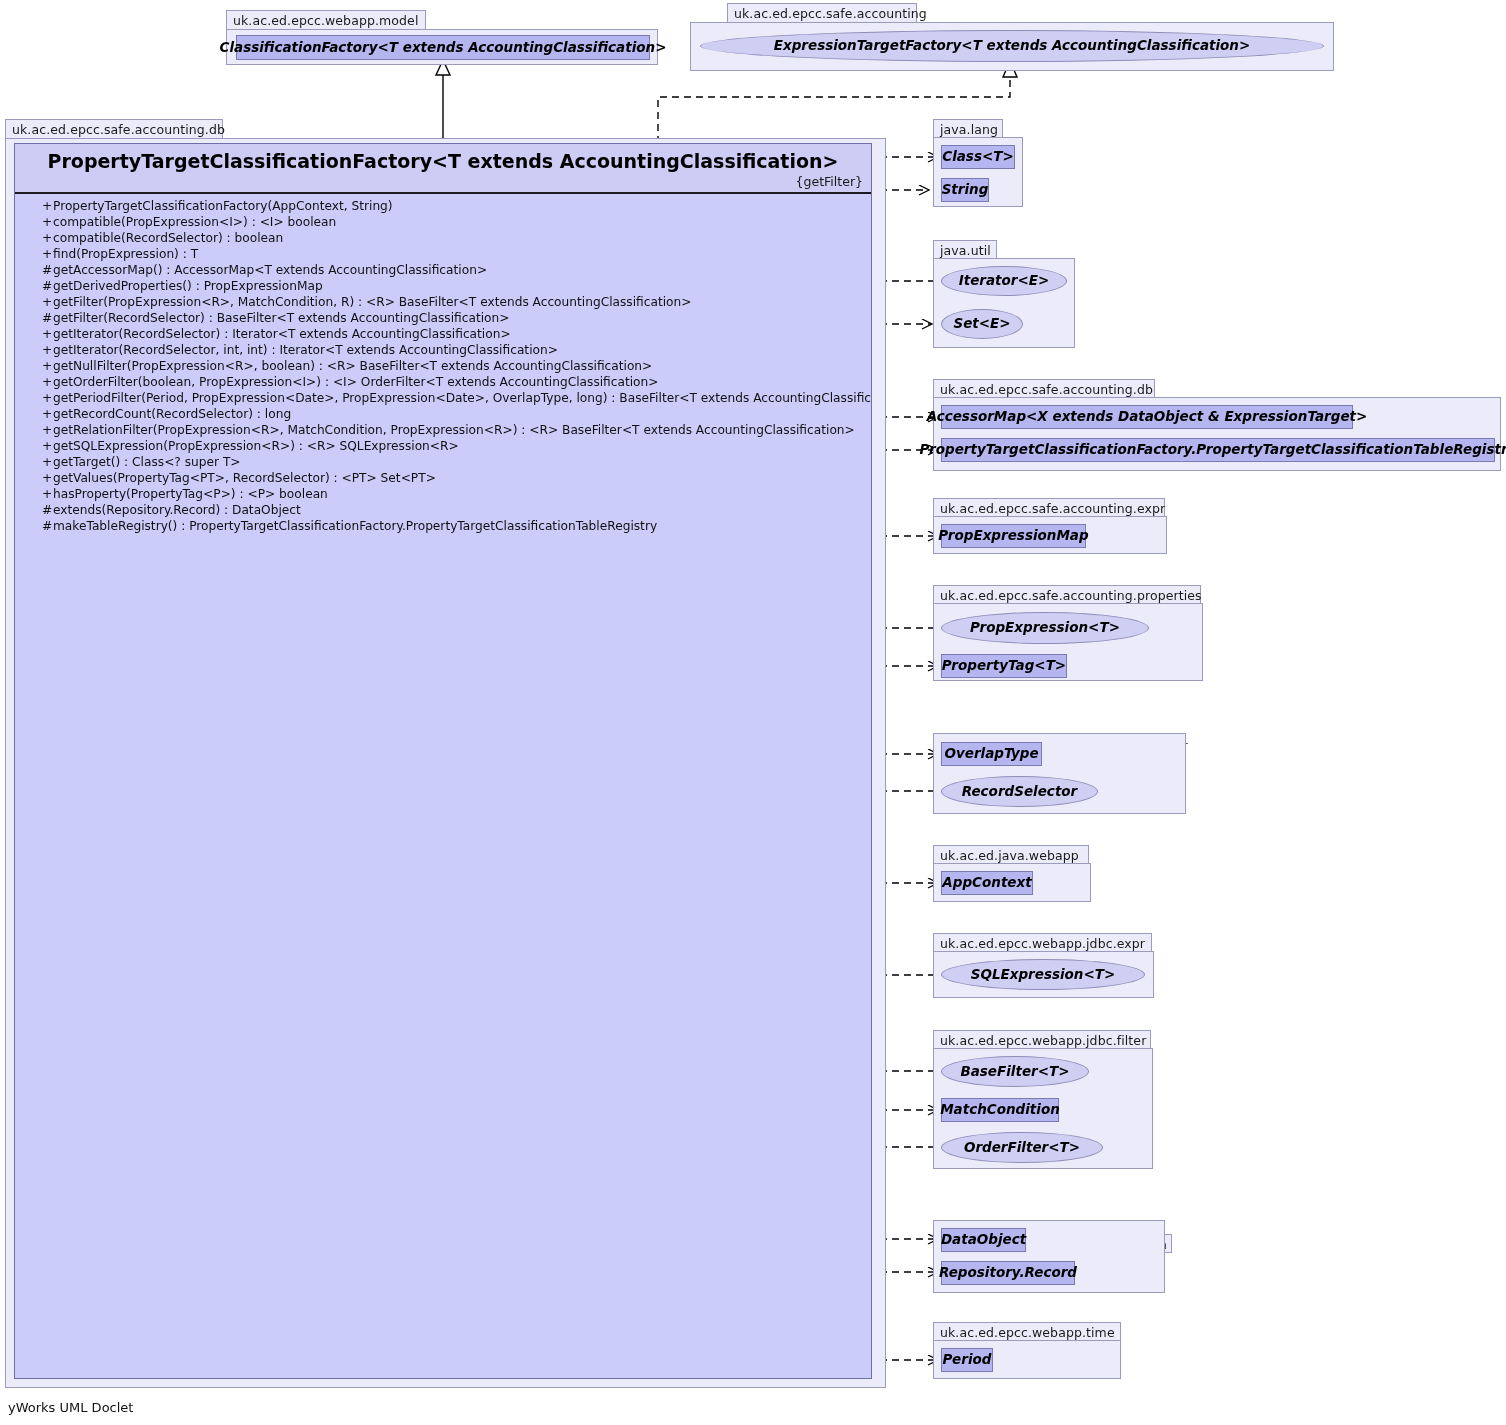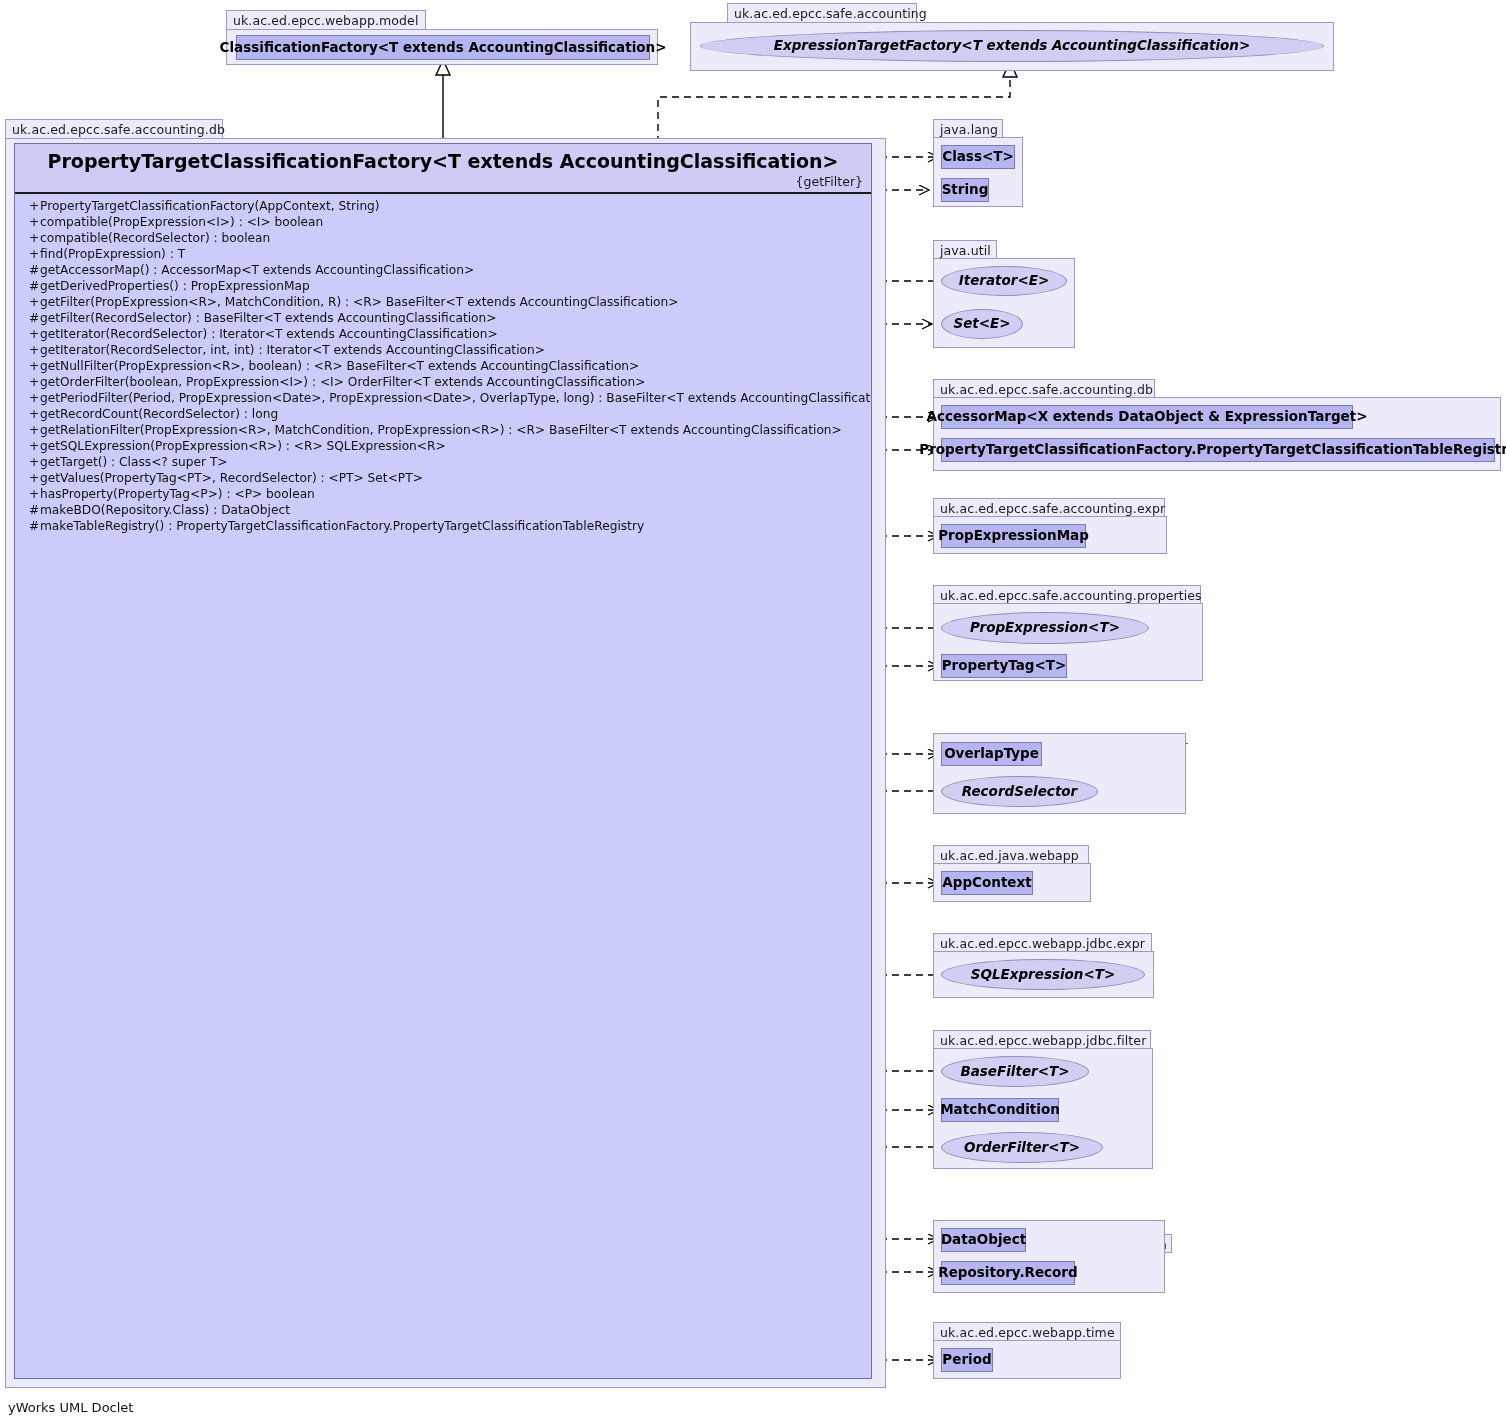--- a/index.html
+++ b/index.html
@@ -46,20 +46,21 @@
     border: 1px solid #7b7bb4;
     color: #000000;
     font-weight: bold;
     font-size: 13.5px;
     line-height: 1;
     display: flex;
     align-items: center;
     justify-content: center;
     white-space: nowrap;
     padding: 0 6px;
+    font-style: italic;
   }
   
   .iface {
     position: absolute;
     box-sizing: border-box;
     background: #cfcff4;
     border: 1px solid #8e8eb8;
     border-radius: 50%;
     color: #000000;
     font-weight: bold;
@@ -99,20 +100,21 @@
   .mainclass-stereo {
     position: absolute;
     right: 8px;
     top: 30px;
     font-size: 12.5px;
     color: #1a1a1a;
   }
   .mainclass-body {
     position: relative;
     padding: 4px 0 0 0;
+    margin-left: 13px;
   }
   .member {
     font-size: 12.2px;
     line-height: 16px;
     color: #111111;
     white-space: nowrap;
     padding-left: 14px;
     height: 16px;
   }
   .member .vis {
@@ -203,21 +205,21 @@
         <div class="member"><span class="vis">+</span><span>getIterator(RecordSelector, int, int) : Iterator&lt;T extends AccountingClassification&gt;</span></div>
         <div class="member"><span class="vis">+</span><span>getNullFilter(PropExpression&lt;R&gt;, boolean) : &lt;R&gt; BaseFilter&lt;T extends AccountingClassification&gt;</span></div>
         <div class="member"><span class="vis">+</span><span>getOrderFilter(boolean, PropExpression&lt;I&gt;) : &lt;I&gt; OrderFilter&lt;T extends AccountingClassification&gt;</span></div>
         <div class="member"><span class="vis">+</span><span>getPeriodFilter(Period, PropExpression&lt;Date&gt;, PropExpression&lt;Date&gt;, OverlapType, long) : BaseFilter&lt;T extends AccountingClassification&gt;</span></div>
         <div class="member"><span class="vis">+</span><span>getRecordCount(RecordSelector) : long</span></div>
         <div class="member"><span class="vis">+</span><span>getRelationFilter(PropExpression&lt;R&gt;, MatchCondition, PropExpression&lt;R&gt;) : &lt;R&gt; BaseFilter&lt;T extends AccountingClassification&gt;</span></div>
         <div class="member"><span class="vis">+</span><span>getSQLExpression(PropExpression&lt;R&gt;) : &lt;R&gt; SQLExpression&lt;R&gt;</span></div>
         <div class="member"><span class="vis">+</span><span>getTarget() : Class&lt;? super T&gt;</span></div>
         <div class="member"><span class="vis">+</span><span>getValues(PropertyTag&lt;PT&gt;, RecordSelector) : &lt;PT&gt; Set&lt;PT&gt;</span></div>
         <div class="member"><span class="vis">+</span><span>hasProperty(PropertyTag&lt;P&gt;) : &lt;P&gt; boolean</span></div>
-        <div class="member"><span class="vis">#</span><span>makeBDO(Repository.Class) : DataObject</span></div>
+        <div class="member"><span class="vis">#</span><span>extends(Repository.Record) : DataObject</span></div>
         <div class="member"><span class="vis">#</span><span>makeTableRegistry() : PropertyTargetClassificationFactory.PropertyTargetClassificationTableRegistry</span></div>
       </div>
   </div>
 
   <div class="pkg-tab" style="left:933px; top:119px; width:70px; height:19px;">java.lang</div>
   <div class="pkg" style="left:933px; top:137px; width:90px; height:70px;"></div>
   <div class="node" style="left:941px; top:145px; width:74px; height:24px; font-size:13.5px;">Class&lt;T&gt;</div>
   <div class="node" style="left:941px; top:178px; width:48px; height:24px; font-size:13.5px;">String</div>
 
   <div class="pkg-tab" style="left:933px; top:240px; width:64px; height:19px;">java.util</div>

